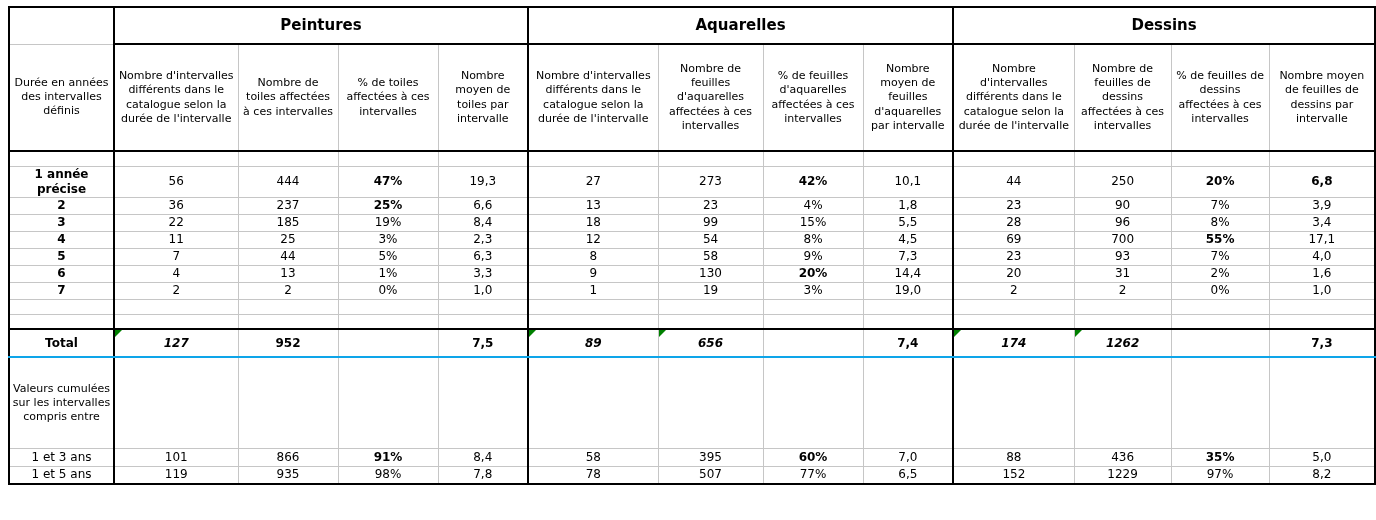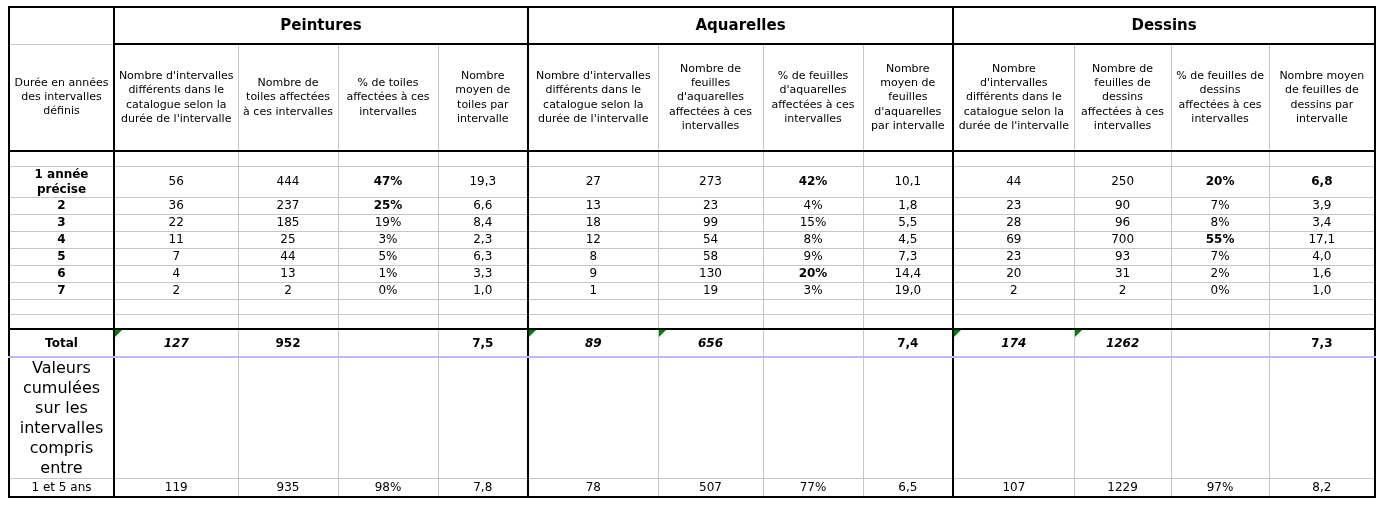--- a/index.html
+++ b/index.html
@@ -13,23 +13,23 @@
   .secL{border-left:2px solid #000;}
   tr.row-section{height:37px;margin-left:10px;}
   tr.row-section td.sec{border-left:2px solid #000;border-bottom:2px solid #000;
      font-weight:bold;font-size:15px;}
   tr.row-section td.corner{border-right:2px solid #000;border-bottom:1px solid #c6c6c6;}
   tr.row-colhead{height:107px;}
   tr.row-colhead td{border-bottom:2px solid #000;font-size:11px;line-height:1.3;padding:2px 3px;}
   tr.row-blank{height:15px;}
   tr.row-data{height:17px;}
   tr.row-total{height:28px;}
-  tr.row-total td{border-top:2px solid #000;border-bottom:2px solid #c4b5fd;font-weight:bold;}
+  tr.row-total td{border-top:2px solid #000;border-bottom:2px solid #0ea5e9;font-weight:bold;}
   tr.row-cumhead{height:91px;}
-  tr.row-cumhead td.lab{font-size:16px;}
+  tr.row-cumhead td.lab{font-size:11px;}
   tr.row-cum{height:18px;}
   td.rel{position:relative;font-style:italic;}
   .tri{position:absolute;top:0;left:0;width:0;height:0;
        border-top:7px solid #008000;border-right:7px solid transparent;}
 </style>
 </head>
 <body>
 
 <div class="sheet">
   <table>
@@ -244,29 +244,44 @@
           <td class="secL"></td>
           <td class=""></td>
           <td class=""></td>
           <td class=""></td>
           <td class="secL"></td>
           <td class=""></td>
           <td class=""></td>
           <td class=""></td>
         </tr>
         <tr class="row-cum">
+          <td class="lab">1 et 3 ans</td>
+          <td class="secL">101</td>
+          <td class="">866</td>
+          <td class="b">91%</td>
+          <td class="">8,4</td>
+          <td class="secL">58</td>
+          <td class="">395</td>
+          <td class="b">60%</td>
+          <td class="">7,0</td>
+          <td class="secL">88</td>
+          <td class="">436</td>
+          <td class="b">35%</td>
+          <td class="">5,0</td>
+        </tr>
+        <tr class="row-cum">
           <td class="lab">1 et 5 ans</td>
           <td class="secL">119</td>
           <td class="">935</td>
           <td class="">98%</td>
           <td class="">7,8</td>
           <td class="secL">78</td>
           <td class="">507</td>
           <td class="">77%</td>
           <td class="">6,5</td>
-          <td class="secL">107</td>
+          <td class="secL">152</td>
           <td class="">1229</td>
           <td class="">97%</td>
           <td class="">8,2</td>
         </tr>
       </tbody>
   </table>
 </div>
 
 </body></html>

